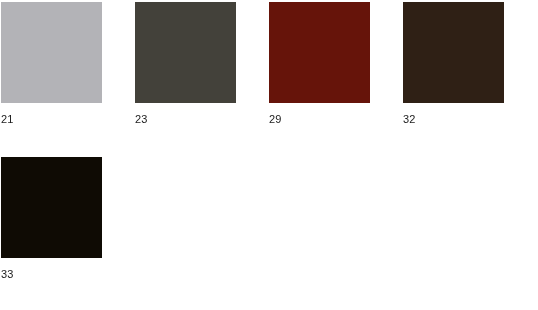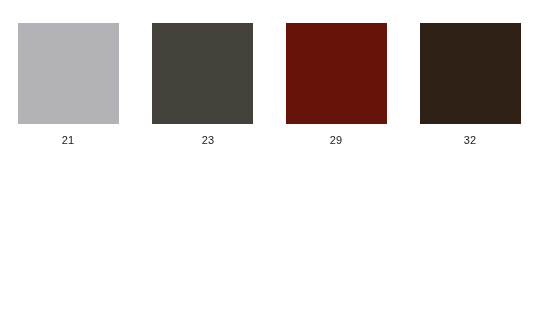--- a/index.html
+++ b/index.html
@@ -18,23 +18,23 @@
     display: grid;
     grid-template-columns: repeat(4, 134px);
     grid-template-rows: repeat(2, 155px);
     width: 536px;
     box-sizing: border-box;
     padding-left: 1px;
   }
   .swatch-cell {
     display: flex;
     flex-direction: column;
-    align-items: center;
+    align-items: flex-start;
     justify-content: flex-start;
-    padding-top: 23px;
+    padding-top: 2px;
     box-sizing: border-box;
   }
   .swatch-cell.is-empty {
     visibility: hidden;
   }
   .swatch-chip {
     width: 101px;
     height: 101px;
     display: block;
     background: #cccccc;
@@ -55,33 +55,37 @@
 <div id="swatch-grid">
 
   <div class="swatch-cell">
     <span class="swatch-chip" style="background: rgb(179, 179, 183);"></span>
     <span class="swatch-label" style="color: rgb(27, 27, 27);">21</span>
   </div>
 
 
   <div class="swatch-cell">
     <span class="swatch-chip" style="background: rgb(67, 65, 58);"></span>
-    <span class="swatch-label" style="color: rgb(27, 27, 27); margin-left: 12px;">23</span>
+    <span class="swatch-label" style="color: rgb(27, 27, 27);">23</span>
   </div>
 
   <div class="swatch-cell">
     <span class="swatch-chip" style="background: rgb(102, 20, 10);"></span>
     <span class="swatch-label" style="color: rgb(27, 27, 27);">29</span>
   </div>
 
   <div class="swatch-cell">
     <span class="swatch-chip" style="background: rgb(47, 32, 21);"></span>
     <span class="swatch-label" style="color: rgb(27, 27, 27);">32</span>
   </div>
 
+  <div class="swatch-cell">
+    <span class="swatch-chip" style="background: rgb(15, 11, 4);"></span>
+    <span class="swatch-label" style="color: rgb(27, 27, 27);">33</span>
+  </div>
 
 
   <div class="swatch-cell is-empty">
     <span class="swatch-chip" style="background: transparent;"></span>
     <span class="swatch-label" style="color: rgb(27, 27, 27);"></span>
   </div>
 
 </div>
 
 </body></html>

